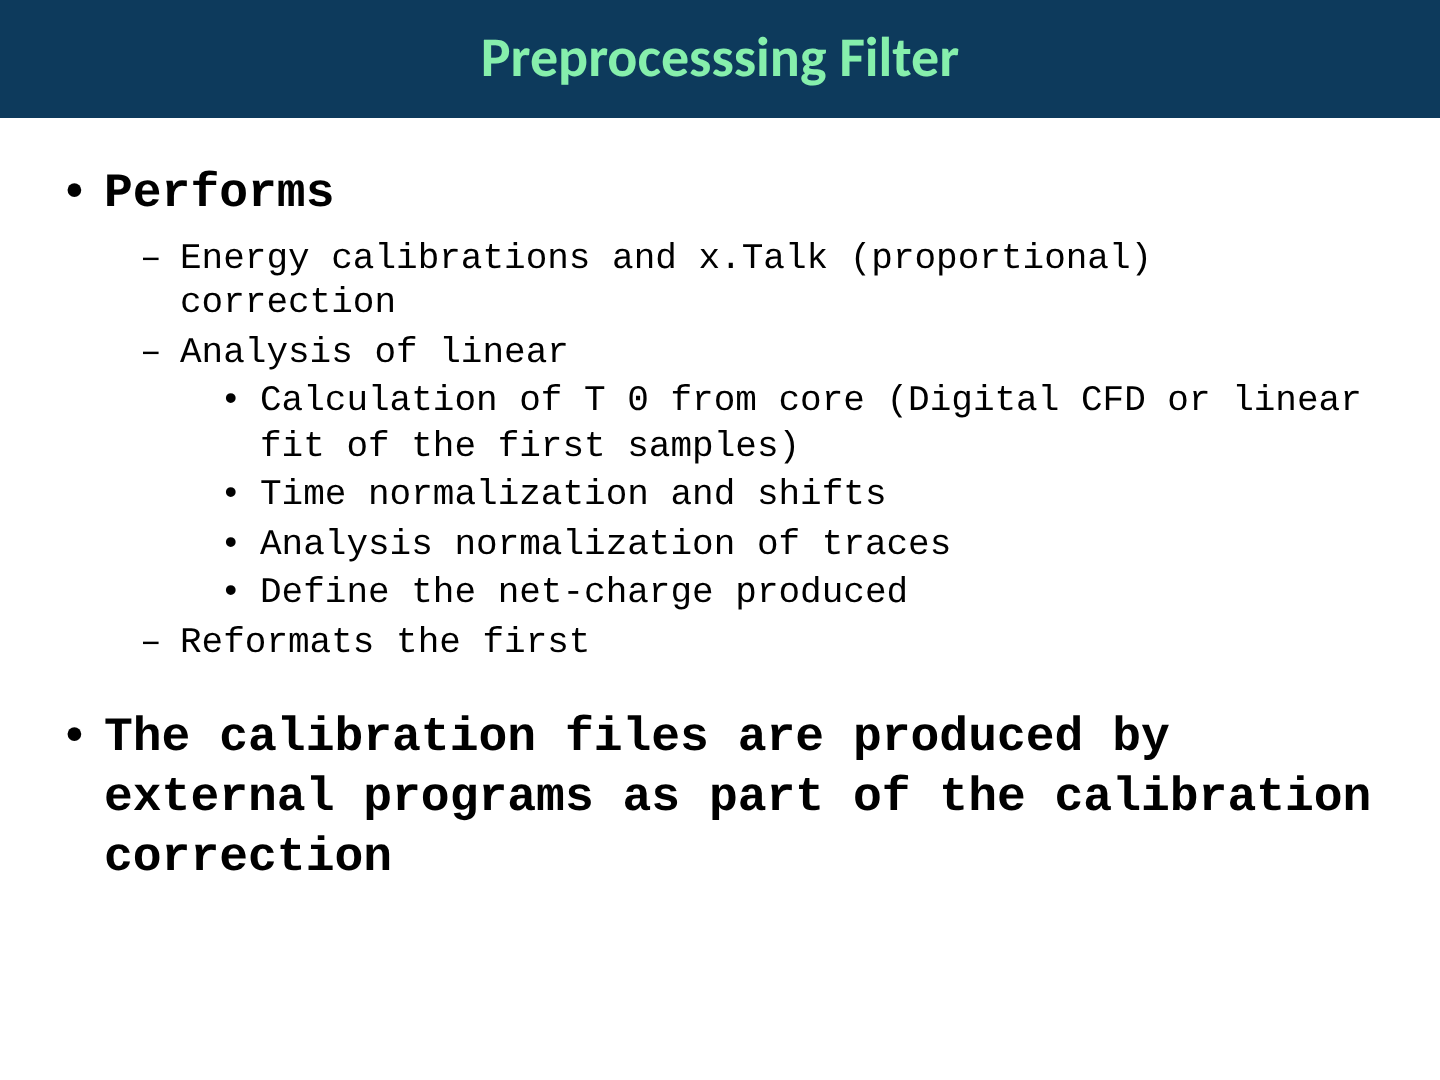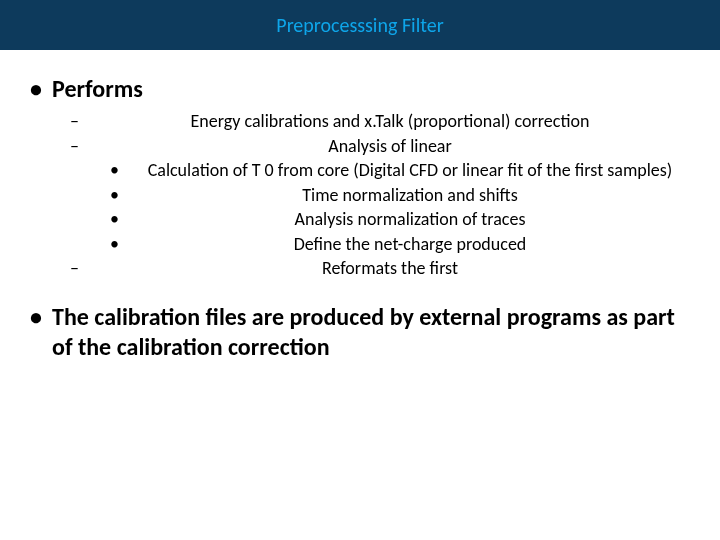--- a/index.html
+++ b/index.html
@@ -18,30 +18,30 @@
     position: relative;
     box-sizing: border-box;
   }
   .title-band {
     background: #0d3a5c;
     width: 100%;
     padding: 14px 0 14px 0;
     text-align: center;
   }
   .title-text {
-    color: #0ea5e9;
-    font-weight: 400;
-    font-size: 20px;
+    color: #86efac;
+    font-weight: 700;
+    font-size: 28px;
     line-height: 1.1;
   }
   .content {
     padding: 24px 30px 0 30px;
   }
   ul { margin: 0; padding: 0; list-style: none; }
-  li { line-height: 1.25; }
+  li { line-height: 1.25; font-family: Liberation Mono, monospace; }
 
   .lvl1 {
     font-size: 24px;
     font-weight: 700;
     margin: 0 0 6px 0;
     padding-left: 22px;
     position: relative;
   }
   .lvl1::before {
     content: "•";
@@ -50,37 +50,35 @@
     top: 0;
     font-size: 24px;
   }
 
   .lvl2 {
     font-size: 18px;
     font-weight: 400;
     margin: 2px 0;
     padding-left: 60px;
     position: relative;
-    text-align: center;
   }
   .lvl2::before {
     content: "–";
     position: absolute;
     left: 40px;
     top: 0;
     font-size: 18px;
   }
 
   .lvl3 {
     font-size: 18px;
     font-weight: 400;
     margin: 2px 0;
     padding-left: 100px;
     position: relative;
-    text-align: center;
   }
   .lvl3::before {
     content: "•";
     position: absolute;
     left: 80px;
     top: 0;
     font-size: 18px;
   }
 
   .gap { height: 20px; }

